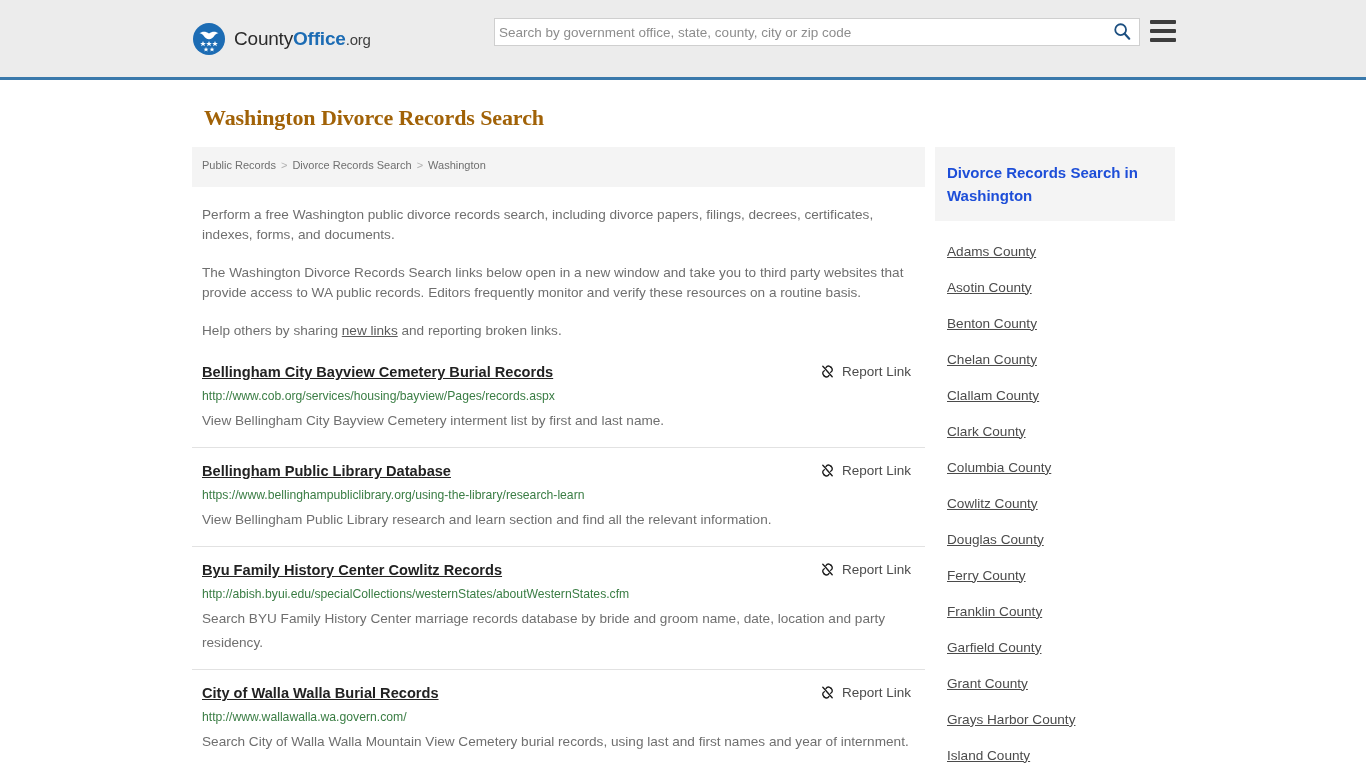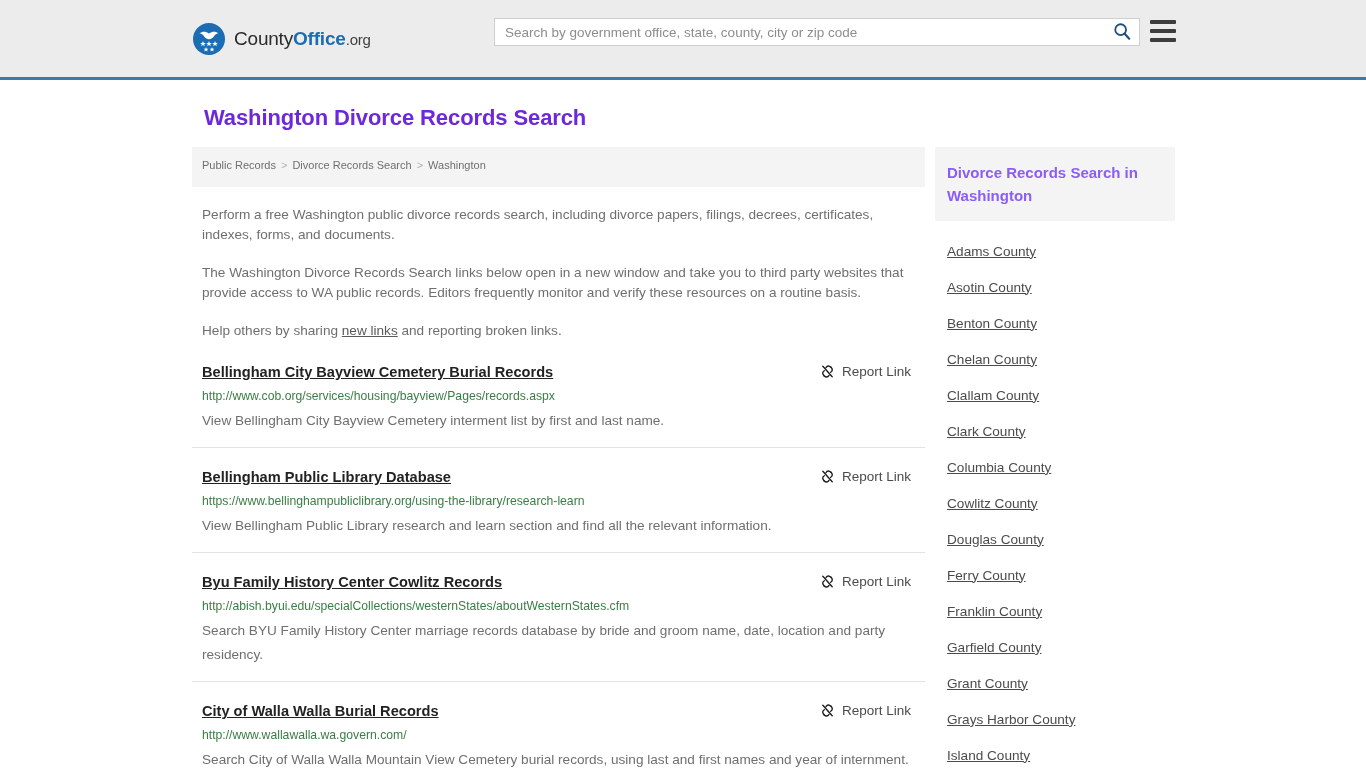--- a/index.html
+++ b/index.html
@@ -49,21 +49,21 @@
     background: #ffffff;
     border: 1px solid #cfcfcf;
     display: flex;
     align-items: center;
   }
   .search-input {
     flex: 1 1 auto;
     border: none;
     outline: none;
     height: 100%;
-    padding: 0 10px;
+    padding: 0 4px;
     font-size: 13.5px;
     color: #444;
     font-family: "Liberation Sans", sans-serif;
     background: transparent;
   }
   .search-input::placeholder { color: #8d8d8d; }
   .search-btn {
     width: 34px; height: 100%;
     background: transparent;
     border: none;
@@ -91,23 +91,24 @@
 
   
   .page {
     padding-left: 192px;
     padding-right: 0;
     position: relative;
   }
   .page-title {
     font-size: 22px;
     font-weight: bold;
-    color: #6d28d9;
+    color: #a16207;
     margin: 25px 0 0 12px;
     letter-spacing: -0.1px;
+    font-family: Liberation Serif, serif;
   }
   .content-row {
     display: flex;
     margin-top: 16px;
   }
   .main-col { width: 733px; flex: 0 0 733px; }
   .side-col { width: 240px; flex: 0 0 240px; margin-left: 10px; }
 
   
   .breadcrumb {
@@ -138,21 +139,21 @@
     color: #5a5a5a;
     text-decoration: underline;
     font-weight: normal;
   }
 
   
   .results { margin-top: 22px; }
   .result {
     border-bottom: 1px solid #e2e2e2;
     padding: 0 0 14px 10px;
-    margin-top: 20px;
+    margin-top: 14px;
     position: relative;
   }
   .result:first-child { margin-top: 0; }
   .result-title {
     font-size: 14.6px;
     font-weight: bold;
     color: #222222;
     text-decoration: underline;
     display: inline-block;
     line-height: 19px;
@@ -186,21 +187,21 @@
     margin-top: 5px;
     max-width: 715px;
   }
 
   
   .side-header {
     background: #f4f4f4;
     padding: 14px 14px 14px 12px;
     font-size: 15px;
     font-weight: bold;
-    color: #8b5cf6;
+    color: #1d4ed8;
     line-height: 23px;
   }
   .side-links { margin-top: 12px; }
   .side-link {
     display: flex;
     align-items: center;
     padding: 0 0 0 12px;
     height: 36px;
     font-size: 13.6px;
     color: #4b4b4b;

